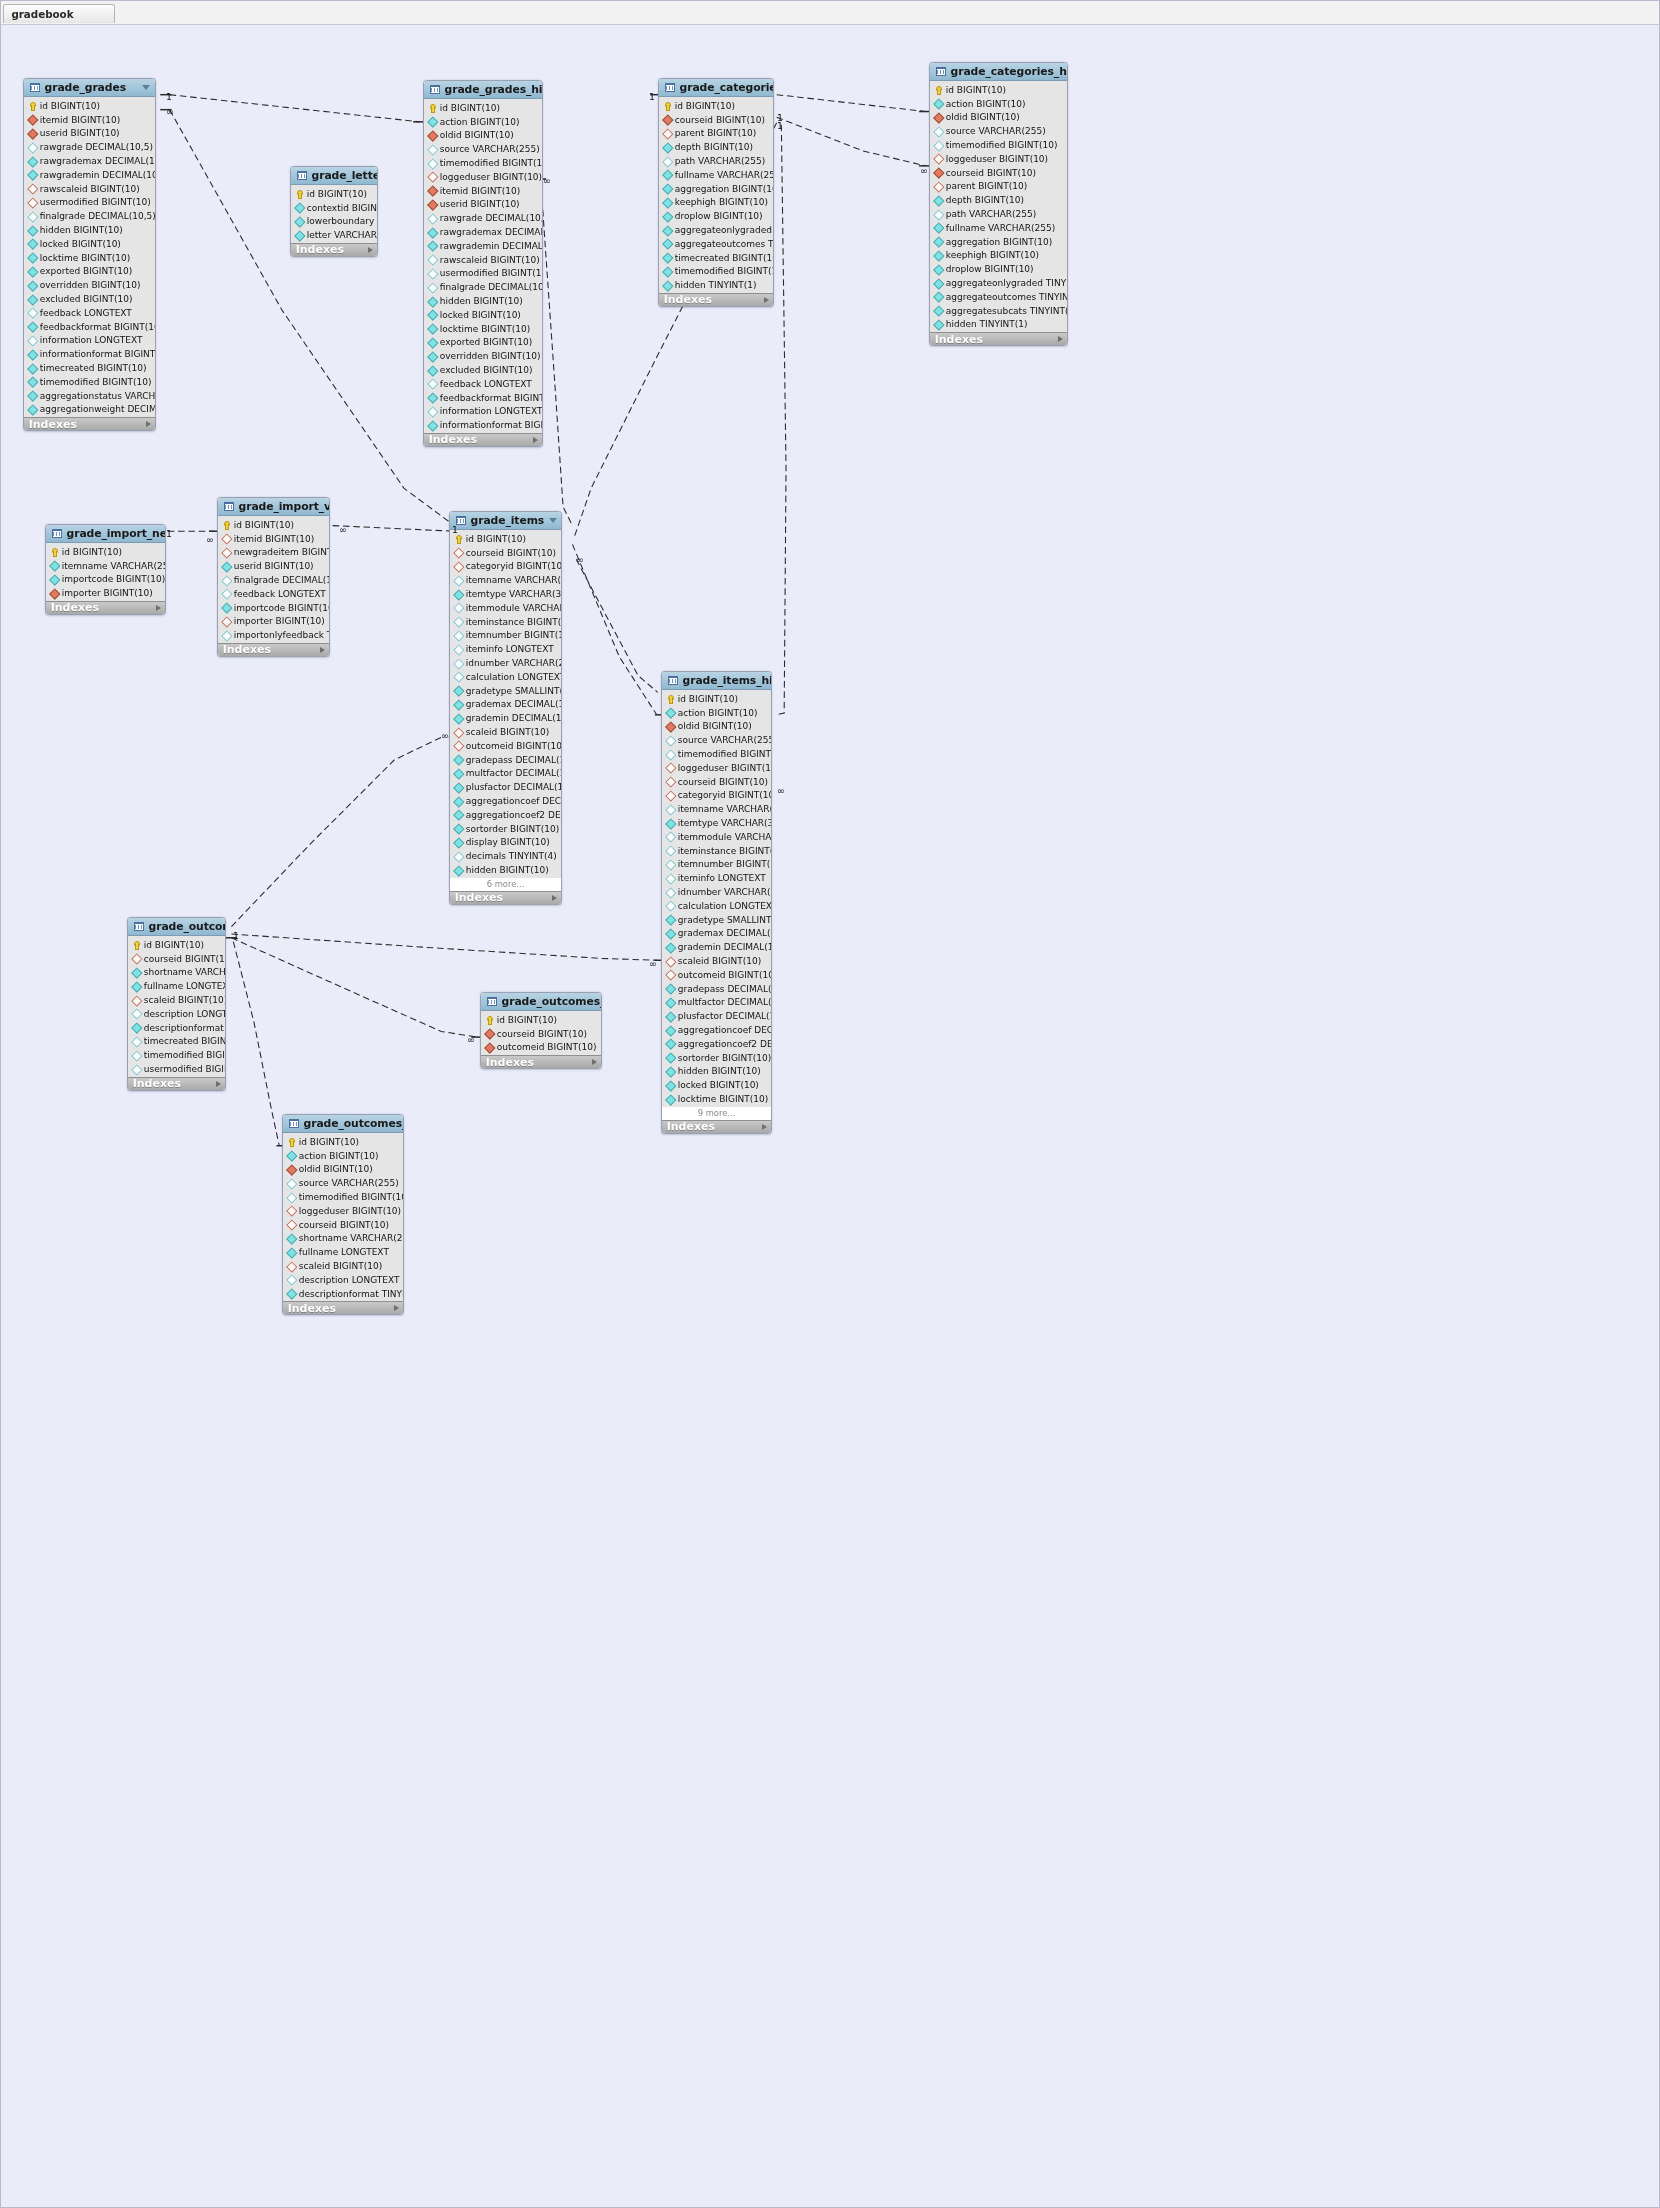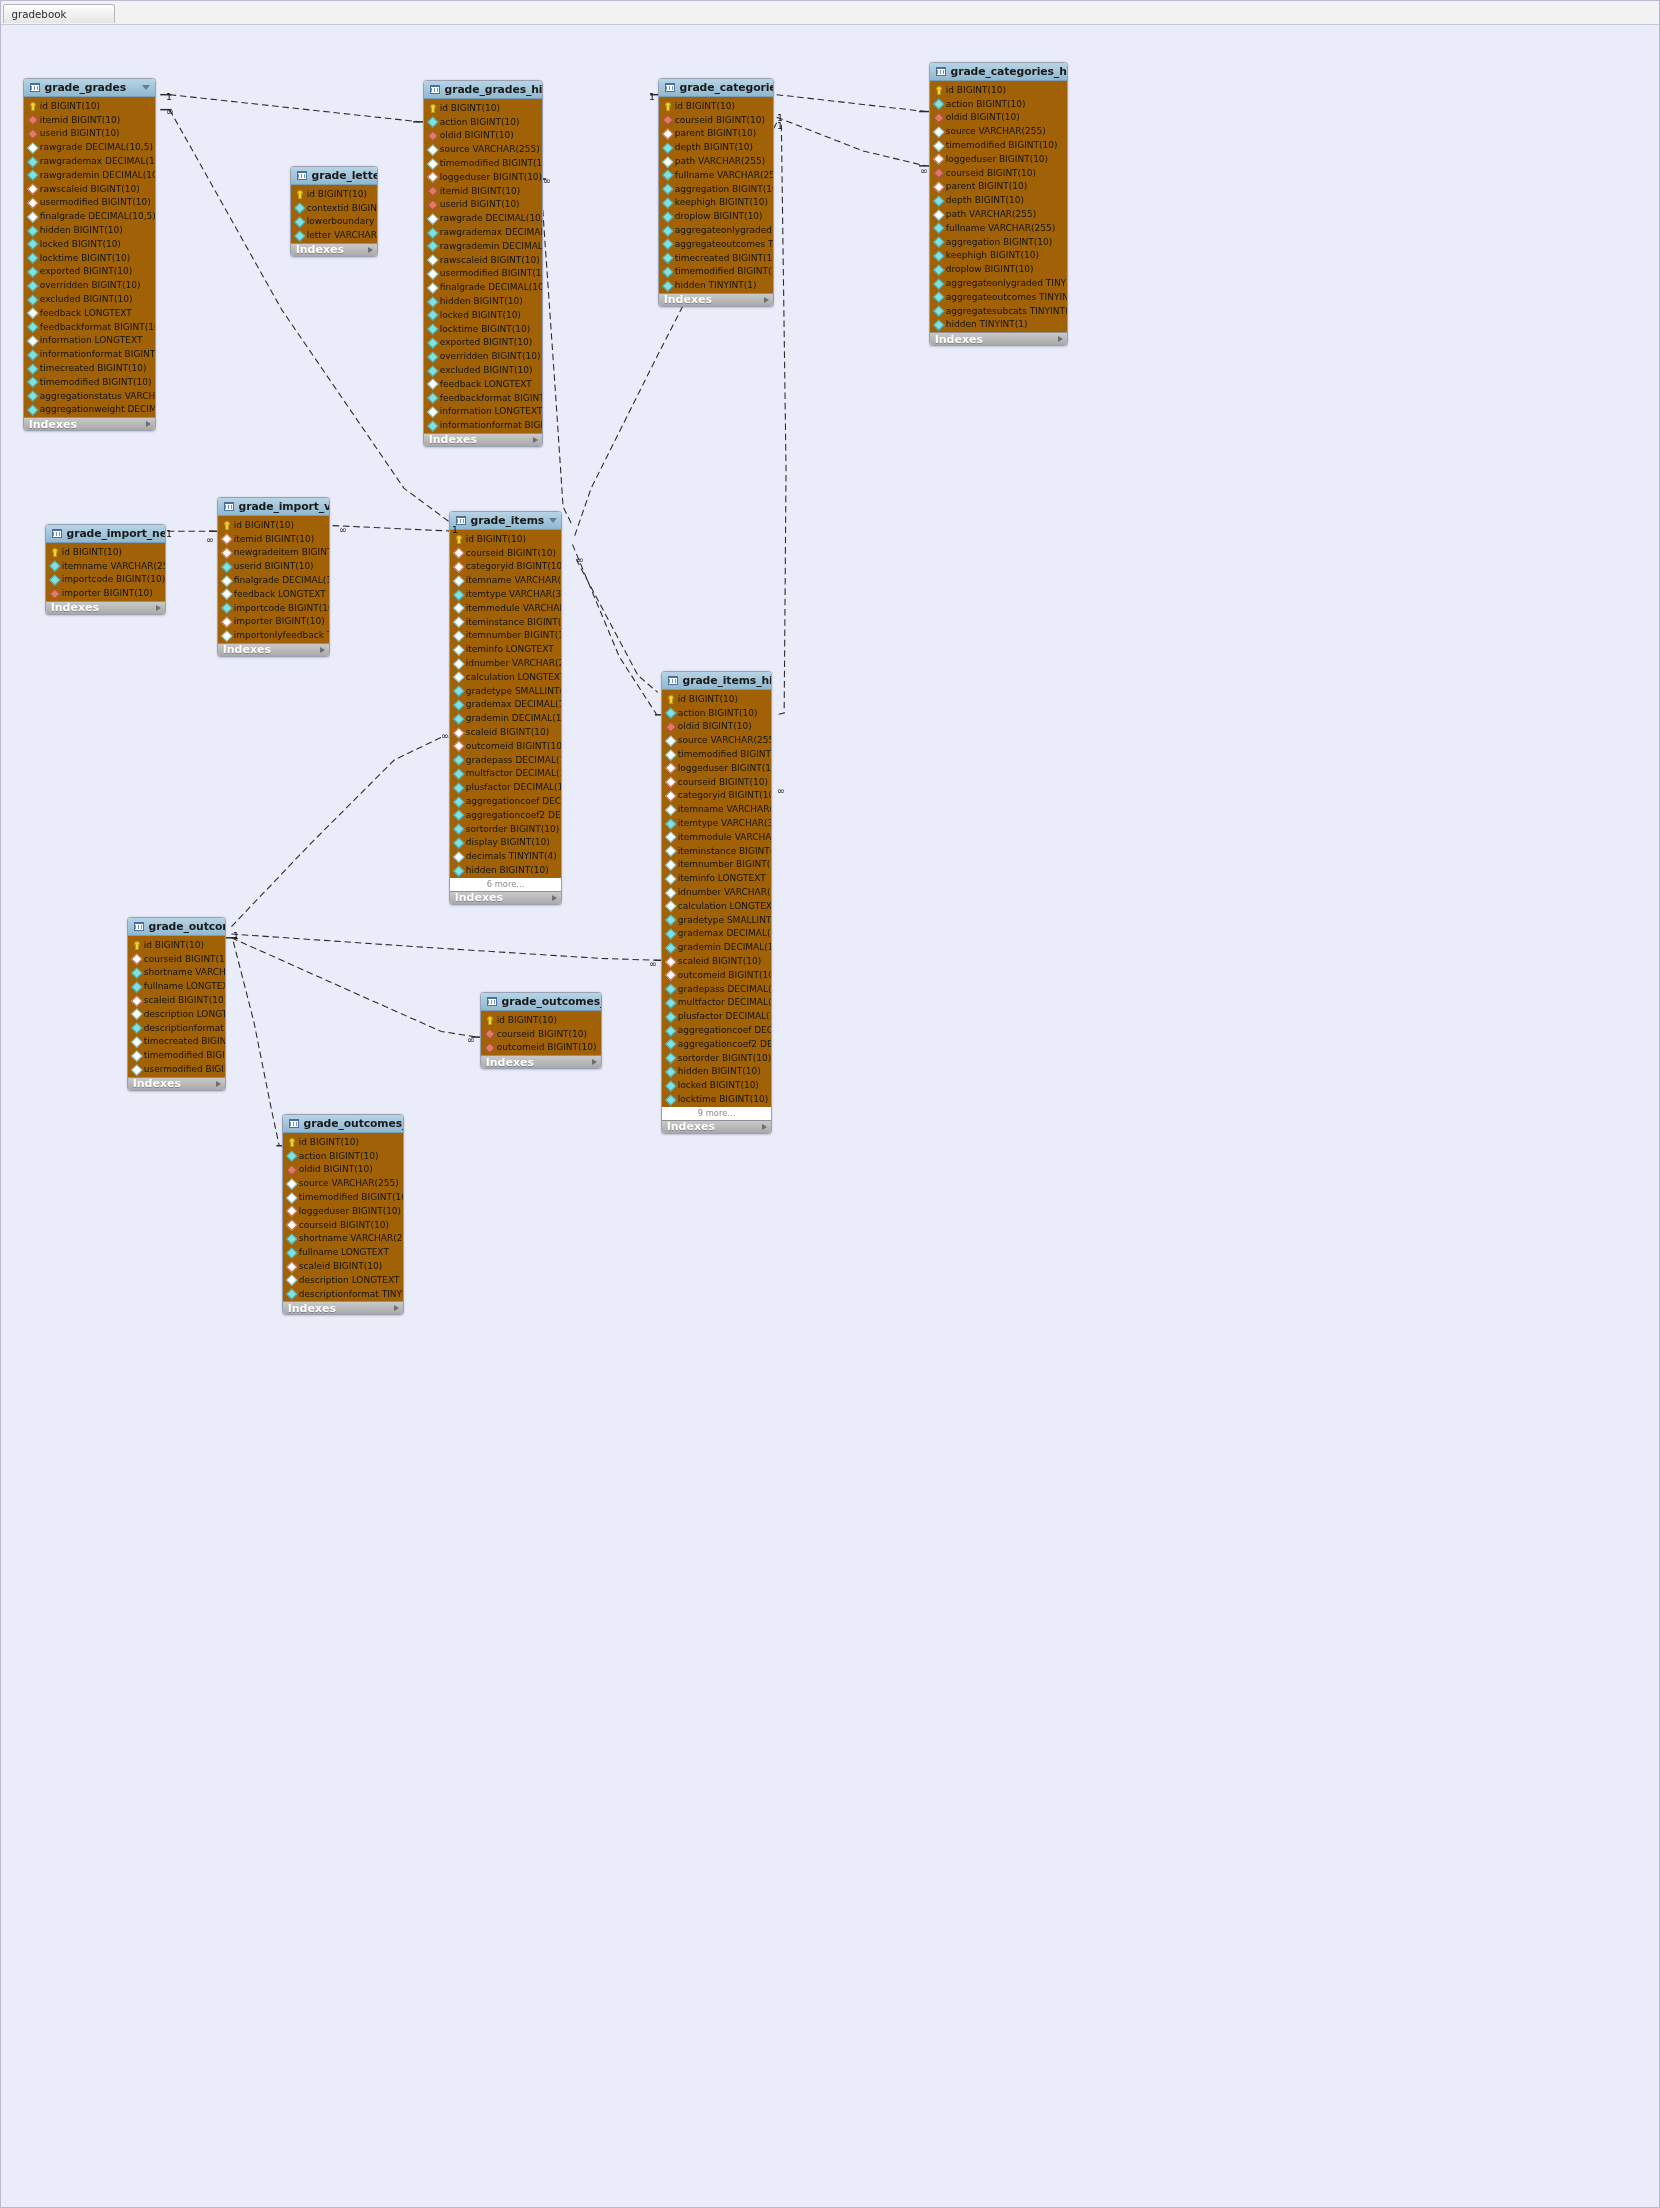--- a/index.html
+++ b/index.html
@@ -33,20 +33,21 @@
     left: 1.9px; top: 2.8px;
     height: 19.7px;
     min-width: 112px;
     padding: 2.8px 11.2px 0 7.5px;
     font-size: 10.3px;
     color: #2a2a2a;
     background: linear-gradient(#fdfdfd, #e6e6e6);
     border: 0.9px solid #b5b5b5;
     border-bottom: none;
     border-radius: 2.8px 2.8px 0 0;
+    font-weight: bold;
   }
   
   #links {
     position: absolute;
     left: 0; top: 0;
     width: 1660px; height: 2208px;
     z-index: 5;
     pointer-events: none;
   }
   
@@ -92,21 +93,21 @@
     letter-spacing: -0.1px;
   }
   .tbl .hdr .caret {
     margin-left: auto;
     width: 0; height: 0;
     border-left: 4.7px solid transparent;
     border-right: 4.7px solid transparent;
     border-top: 5.6px solid #5d7f99;
     flex: 0 0 auto;
   }
-  .tbl .cols { padding: 1.9px 0 0.9px 0; background:#a16207; }
+  .tbl .cols { padding: 1.9px 0 0.9px 0; background:#e5e5e5; }
   .tbl .col {
     height: 13.8px;
     display: flex;
     align-items: center;
     gap: 3.7px;
     padding-left: 3.7px;
     font-size: 9px;
     color: #141414;
     white-space: nowrap;
   }

